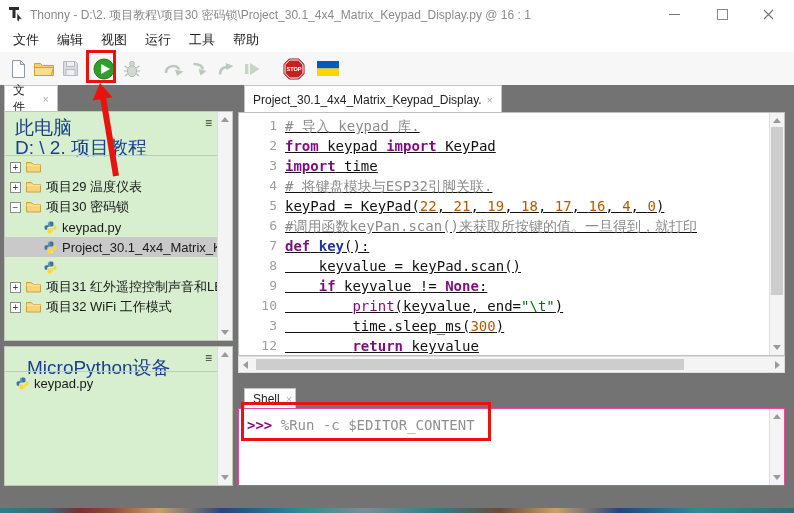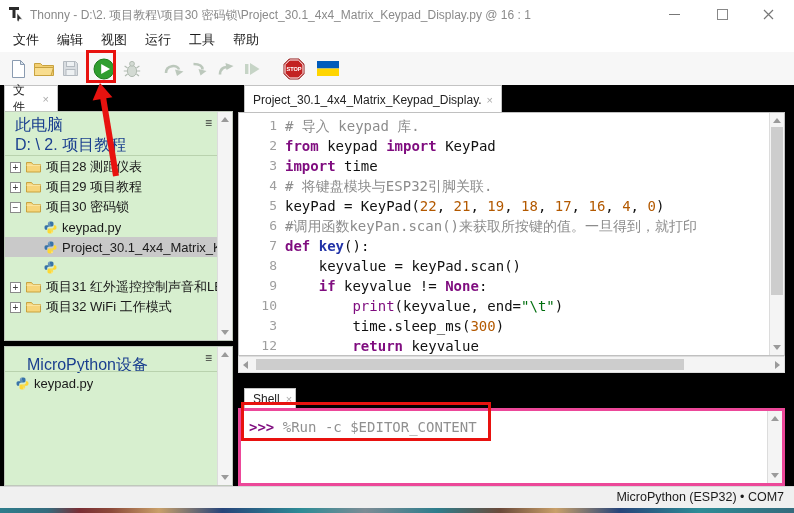--- a/index.html
+++ b/index.html
@@ -1,16 +1,16 @@
 <!DOCTYPE html>
 <html style="--annotation_red: #e8120f; --panel_green: #d7efcf; --header_blue: #1a3f8f; --selected_gray: #c9c9c9; --run_green: #2f9e2f; --stop_red: #c32222; --flag_blue: #005bbb; --flag_yellow: #ffd500; --gutter_gray: #9e9e9e; --syntax_keyword: #7f0c7f; --syntax_builtin: #7f0c7f; --syntax_number: #b35900; --syntax_string: #006e0e; --syntax_comment: #8c8c8c; --syntax_defname: #2233a8;"><head>
 <meta charset="utf-8">
 <style>
   html,body{margin:0;padding:0;}
-  #app{position:relative;width:794px;height:513px;background:#000000;overflow:hidden;
+  #app{position:relative;width:794px;height:513px;background:#737373;overflow:hidden;
        font-family:"Liberation Sans",sans-serif;-webkit-font-smoothing:antialiased;}
   
   #titlebar{position:absolute;left:0;top:0;width:794px;height:28px;background:#ffffff;}
   #app-icon{position:absolute;left:8px;top:6px;width:16px;height:16px;}
   #title-text{position:absolute;left:30px;top:7px;font-size:12px;color:#8a8a8a;white-space:nowrap;}
   .wc{position:absolute;top:0;width:40px;height:28px;display:flex;align-items:center;justify-content:center;}
   #wc-min{right:100px;} #wc-max{right:52px;} #wc-close{right:6px;}
   #wc-min i{display:block;width:11px;border-top:1px solid #777;}
   #wc-max i{display:block;width:9px;height:9px;border:1px solid #888;}
   #wc-close svg{display:block;}
@@ -26,55 +26,55 @@
   .tbtn[data-name="ukraine-flag"]{margin-left:8px;}
   
   .tab{position:absolute;background:#fff;border:1px solid #c3c3c3;border-bottom:none;font-size:12px;color:#222;
        display:flex;align-items:center;gap:6px;padding:0 8px;box-sizing:border-box;}
   .tab .close{color:#aaa;font-size:11px;}
   
   .greenpanel{position:absolute;background:var(--panel_green);border:1px solid #c0c8bc;box-sizing:border-box;}
   #files-tab{left:4px;top:85px;width:54px;height:27px;}
   #files-panel{left:4px;top:111px;width:229px;height:230px;}
   #device-panel{left:4px;top:346px;width:229px;height:140px;}
-  .panel-head{position:absolute;left:10px;font-size:16px;color:var(--header_blue);white-space:nowrap;}
+  .panel-head{position:absolute;left:10px;font-size:19px;color:var(--header_blue);white-space:nowrap;}
   .hamburger{position:absolute;right:20px;font-size:12px;color:#333;top:4px;}
   .pdivider{position:absolute;left:0;right:15px;height:1px;background:#b9d2ae;}
   .tree-row{position:relative;height:20px;display:flex;align-items:center;font-size:13px;color:#1a1a1a;white-space:nowrap;overflow:hidden;}
   .tree-row.selected{background:var(--selected_gray);}
   .expander{width:13px;height:13px;margin-left:5px;flex:0 0 13px;display:flex;align-items:center;justify-content:center;
             font-size:10px;line-height:9px;color:#444;box-sizing:border-box;}
   .expander.box{border:1px solid #8a8a8a;background:#fff;width:11px;height:11px;flex-basis:11px;margin-right:2px;}
   .ficon{margin:0 5px 0 3px;display:flex;align-items:center;}
   .flabel{overflow:hidden;}
   .scrollcol{position:absolute;right:0;top:0;bottom:0;width:15px;background:#f4f4f4;border-left:1px solid #dcdcdc;box-sizing:border-box;}
   .tri-up{position:absolute;left:3px;top:5px;width:0;height:0;border-left:4px solid transparent;border-right:4px solid transparent;border-bottom:5px solid #9a9a9a;}
   .tri-dn{position:absolute;left:3px;bottom:5px;width:0;height:0;border-left:4px solid transparent;border-right:4px solid transparent;border-top:5px solid #9a9a9a;}
   .tri-l{position:absolute;left:4px;top:4px;width:0;height:0;border-top:4px solid transparent;border-bottom:4px solid transparent;border-right:5px solid #9a9a9a;}
   .tri-r{position:absolute;right:4px;top:4px;width:0;height:0;border-top:4px solid transparent;border-bottom:4px solid transparent;border-left:5px solid #9a9a9a;}
   
   #editor-tab{left:244px;top:85px;width:258px;height:28px;}
   #editor{position:absolute;left:238px;top:112px;width:547px;height:244px;background:#fff;border:1px solid #c0c0c0;box-sizing:border-box;overflow:hidden;}
   #gutter{position:absolute;left:0;top:3px;width:38px;text-align:right;font-family:"DejaVu Sans Mono",monospace;font-size:13px;color:var(--gutter_gray);}
   #gutter .ln{height:20px;line-height:20px;}
   #code{position:absolute;left:46px;top:3px;right:16px;font-family:"DejaVu Sans Mono",monospace;font-size:14px;color:#111;white-space:pre;overflow:visible;}
-  #code .cl{height:20px;line-height:20px;}
+  #code .cl{height:20px;line-height:20px;text-decoration:underline;}
   .tok-kw{color:var(--syntax_keyword);font-weight:bold;}
   .tok-bi{color:var(--syntax_builtin);}
   .tok-num{color:var(--syntax_number);}
   .tok-str{color:var(--syntax_string);}
   .tok-com{color:var(--syntax_comment);}
   .tok-fn{color:var(--syntax_defname);font-weight:bold;}
   #ed-vscroll{position:absolute;right:0;top:0;bottom:0;width:15px;background:#f4f4f4;border-left:1px solid #dcdcdc;box-sizing:border-box;}
   #ed-vthumb{position:absolute;left:1px;top:14px;width:12px;height:168px;background:#cdcdcd;}
   #ed-hscroll{position:absolute;left:238px;top:356px;width:547px;height:17px;background:#f4f4f4;border:1px solid #dcdcdc;box-sizing:border-box;}
   #ed-hthumb{position:absolute;left:17px;top:2px;width:428px;height:11px;background:#cdcdcd;}
   
   #shell-tab{left:244px;top:388px;width:52px;height:21px;}
-  #shell{position:absolute;left:238px;top:408px;width:547px;height:78px;background:#fff;border:3px solid #ec4899;box-sizing:border-box;}
+  #shell{position:absolute;left:238px;top:408px;width:547px;height:78px;background:#fff;border:1px solid #ec4899;box-sizing:border-box;}
   #shell-line{position:absolute;left:8px;top:8px;font-family:"DejaVu Sans Mono",monospace;font-size:14px;white-space:pre;}
   #shell-line .prompt{color:var(--syntax_keyword);font-weight:bold;}
   #shell-line .cmd{color:#909090;}
   
   #statusbar{position:absolute;left:0;top:486px;width:794px;height:22px;background:#f0f0f0;border-top:1px solid #d8d8d8;box-sizing:border-box;}
   #status-text{position:absolute;right:10px;top:3px;font-size:12.5px;color:#1a1a1a;}
   
   #desktop-strip{position:absolute;left:0;top:508px;width:794px;height:5px;
     background:linear-gradient(90deg,#2e7d8c 0%,#356b7d 6%,#7a2e35 10%,#8c4a3a 14%,#c9a06a 20%,#27457a 28%,#2e8c96 38%,#7d8c95 46%,#2e7d8c 55%,#6b4a3a 63%,#c9a06a 70%,#27457a 78%,#2e8c96 88%,#356b7d 100%);}
   
@@ -201,32 +201,31 @@
     <div style="position:absolute;left:0;top:45px;right:15px;" data-name="file-tree">
         <div class="tree-row" data-name="file-row">
           <span style="flex: 0 0 0px;"></span>
           <span class="expander box" data-name="expand-icon">+</span>
           <span class="ficon" data-name="folder-icon">
             <svg width="15" height="12" viewBox="0 0 15 12">
               <path d="M0.5 1.5 h5 l1.5 2 h7.5 v7.5 h-14 z" fill="#f6d57a" stroke="#c9a23e"></path>
               <path d="M0.5 4.2 h14" stroke="#fce9ad"></path>
             </svg>
           </span>
-          <span class="flabel" data-name="file-name">项目28 测距仪表</span>
         </div>
         <div class="tree-row" data-name="file-row">
           <span style="flex: 0 0 0px;"></span>
           <span class="expander box" data-name="expand-icon">+</span>
           <span class="ficon" data-name="folder-icon">
             <svg width="15" height="12" viewBox="0 0 15 12">
               <path d="M0.5 1.5 h5 l1.5 2 h7.5 v7.5 h-14 z" fill="#f6d57a" stroke="#c9a23e"></path>
               <path d="M0.5 4.2 h14" stroke="#fce9ad"></path>
             </svg>
           </span>
-          <span class="flabel" data-name="file-name">项目29 项目教程</span>
+          <span class="flabel" data-name="file-name">项目29 温度仪表</span>
         </div>
         <div class="tree-row" data-name="file-row">
           <span style="flex: 0 0 0px;"></span>
           <span class="expander box" data-name="collapse-icon">−</span>
           <span class="ficon" data-name="folder-icon">
             <svg width="15" height="12" viewBox="0 0 15 12">
               <path d="M0.5 1.5 h5 l1.5 2 h7.5 v7.5 h-14 z" fill="#f6d57a" stroke="#c9a23e"></path>
               <path d="M0.5 4.2 h14" stroke="#fce9ad"></path>
             </svg>
           </span>
@@ -362,23 +361,20 @@
   </div>
 
   <div id="shell" data-name="shell-panel">
     <div id="shell-line" data-name="shell-command-line"><span class="prompt" data-name="shell-prompt">&gt;&gt;&gt;</span><span> </span><span class="cmd" data-name="shell-command">%Run -c $EDITOR_CONTENT</span></div>
     <div class="scrollcol" data-name="shell-scrollbar">
       <span class="tri-up" data-name="scroll-up-icon"></span>
       <span class="tri-dn" data-name="scroll-down-icon"></span>
     </div>
   </div>
 
-  <div id="statusbar" data-name="status-bar">
-    <span id="status-text" data-name="interpreter-status">MicroPython (ESP32)  •  COM7</span>
-  </div>
 
   <div id="desktop-strip" data-name="desktop-background-strip"></div>
 
   <svg id="annotations" data-name="annotation-overlay" viewBox="0 0 794 513">
     <rect x="87.5" y="51.5" width="27" height="30" fill="none" stroke="#e8120f" stroke-width="3" data-name="annotation-box-run-button"></rect>
     <line x1="116" y1="176" x2="103" y2="97" stroke="#e8120f" stroke-width="6" data-name="annotation-arrow-shaft"></line>
     <polygon points="100,83 112.4,97.2 92.6,100.4" fill="#e8120f" data-name="annotation-arrow-head"></polygon>
     <rect x="242.5" y="403.5" width="247" height="36" fill="none" stroke="#e8120f" stroke-width="3" data-name="annotation-box-shell-command"></rect>
   </svg>
 

